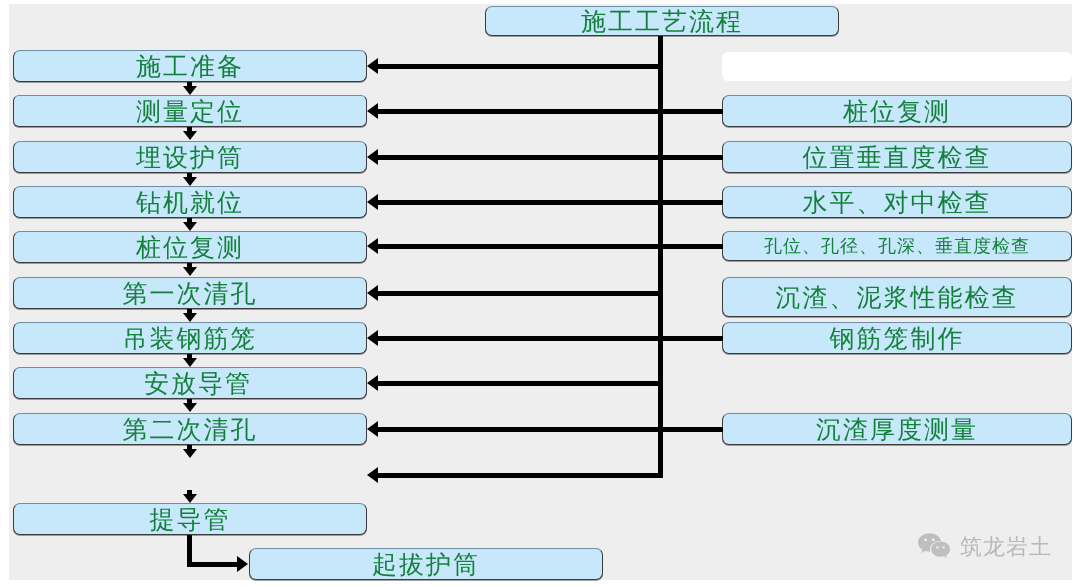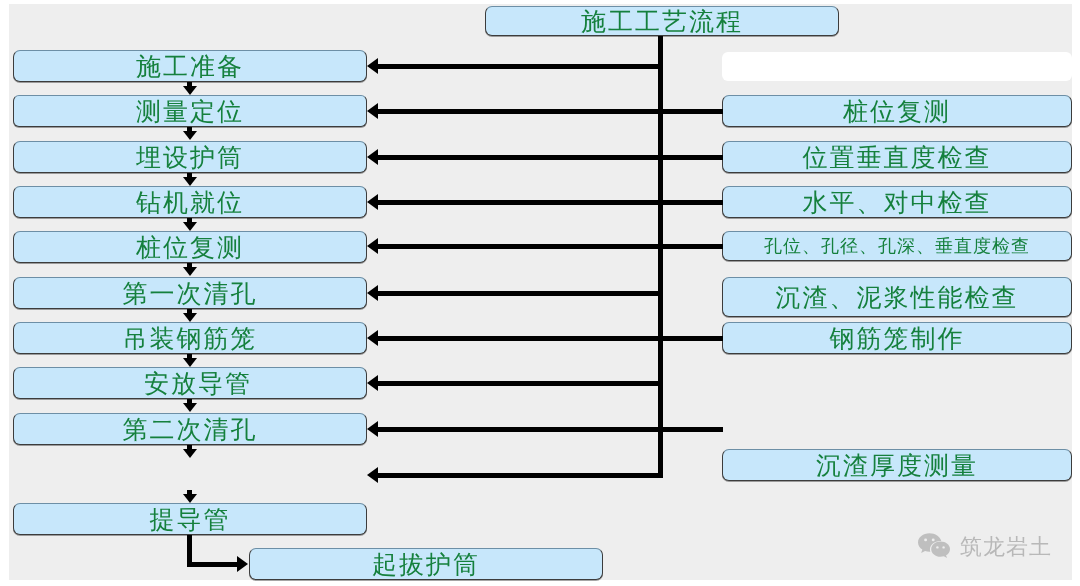--- a/index.html
+++ b/index.html
@@ -148,21 +148,21 @@
 
   <div class="box box-lg" style="left:249px; top:548px; width:354px; height:32px;">起拔护筒</div>
 
   <div class="box blank" style="left:722px; top:52px; width:350px; height:29px;"></div>
   <div class="box box-lg" style="left:722px; top:95px; width:350px; height:32px;">桩位复测</div>
   <div class="box box-lg" style="left:722px; top:141px; width:350px; height:32px;">位置垂直度检查</div>
   <div class="box box-lg" style="left:722px; top:186px; width:350px; height:32px;">水平、对中检查</div>
   <div class="box box-sm" style="left:722px; top:231px; width:350px; height:30px;">孔位、孔径、孔深、垂直度检查</div>
   <div class="box box-lg" style="left:722px; top:277px; width:350px; height:40px;">沉渣、泥浆性能检查</div>
   <div class="box box-lg" style="left:722px; top:322px; width:350px; height:32px;">钢筋笼制作</div>
-  <div class="box box-lg" style="left:722px; top:413px; width:350px; height:32px;margin-top:36px;">沉渣厚度测量</div>
+  <div class="box box-lg" style="left:722px; top:413px; width:350px; height:32px;">沉渣厚度测量</div>
 
   <div class="line" style="left:378px; top:64px; width:284px; height:5px;"></div>
   <div class="arrow-left" style="left:367px; top:58px;"></div>
 
   <div class="line" style="left:378px; top:109px; width:345px; height:5px;"></div>
   <div class="arrow-left" style="left:367px; top:103px;"></div>
 
   <div class="line" style="left:378px; top:155px; width:345px; height:5px;"></div>
   <div class="arrow-left" style="left:367px; top:149px;"></div>
 

